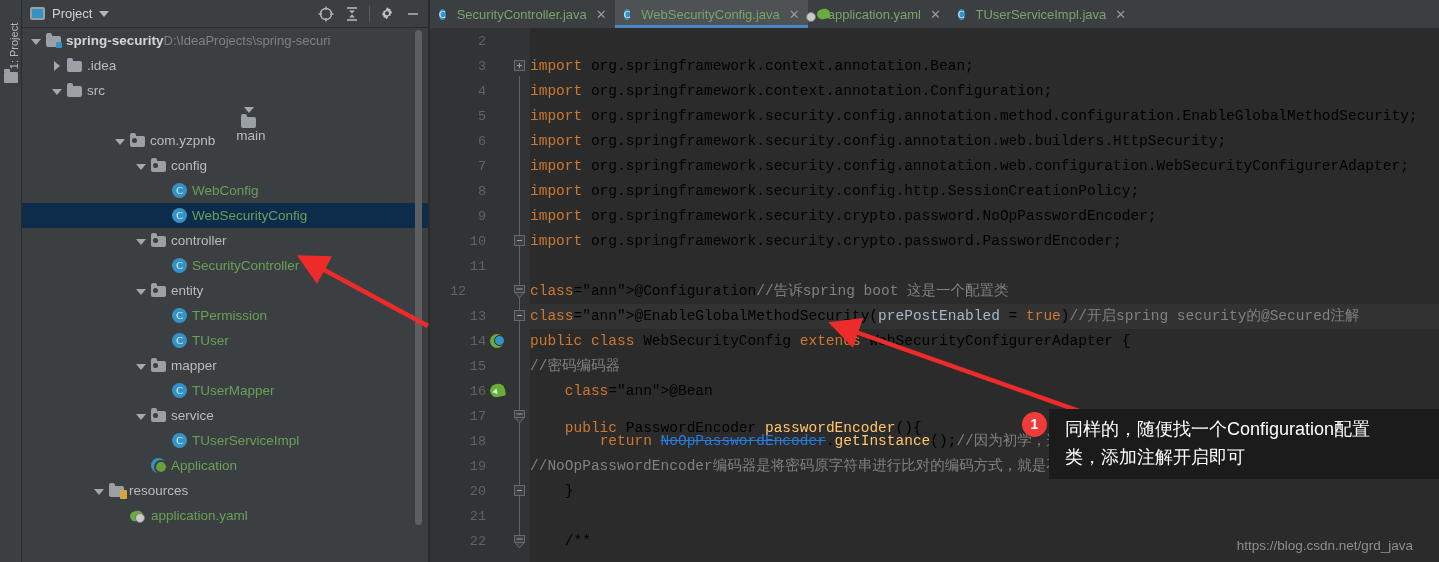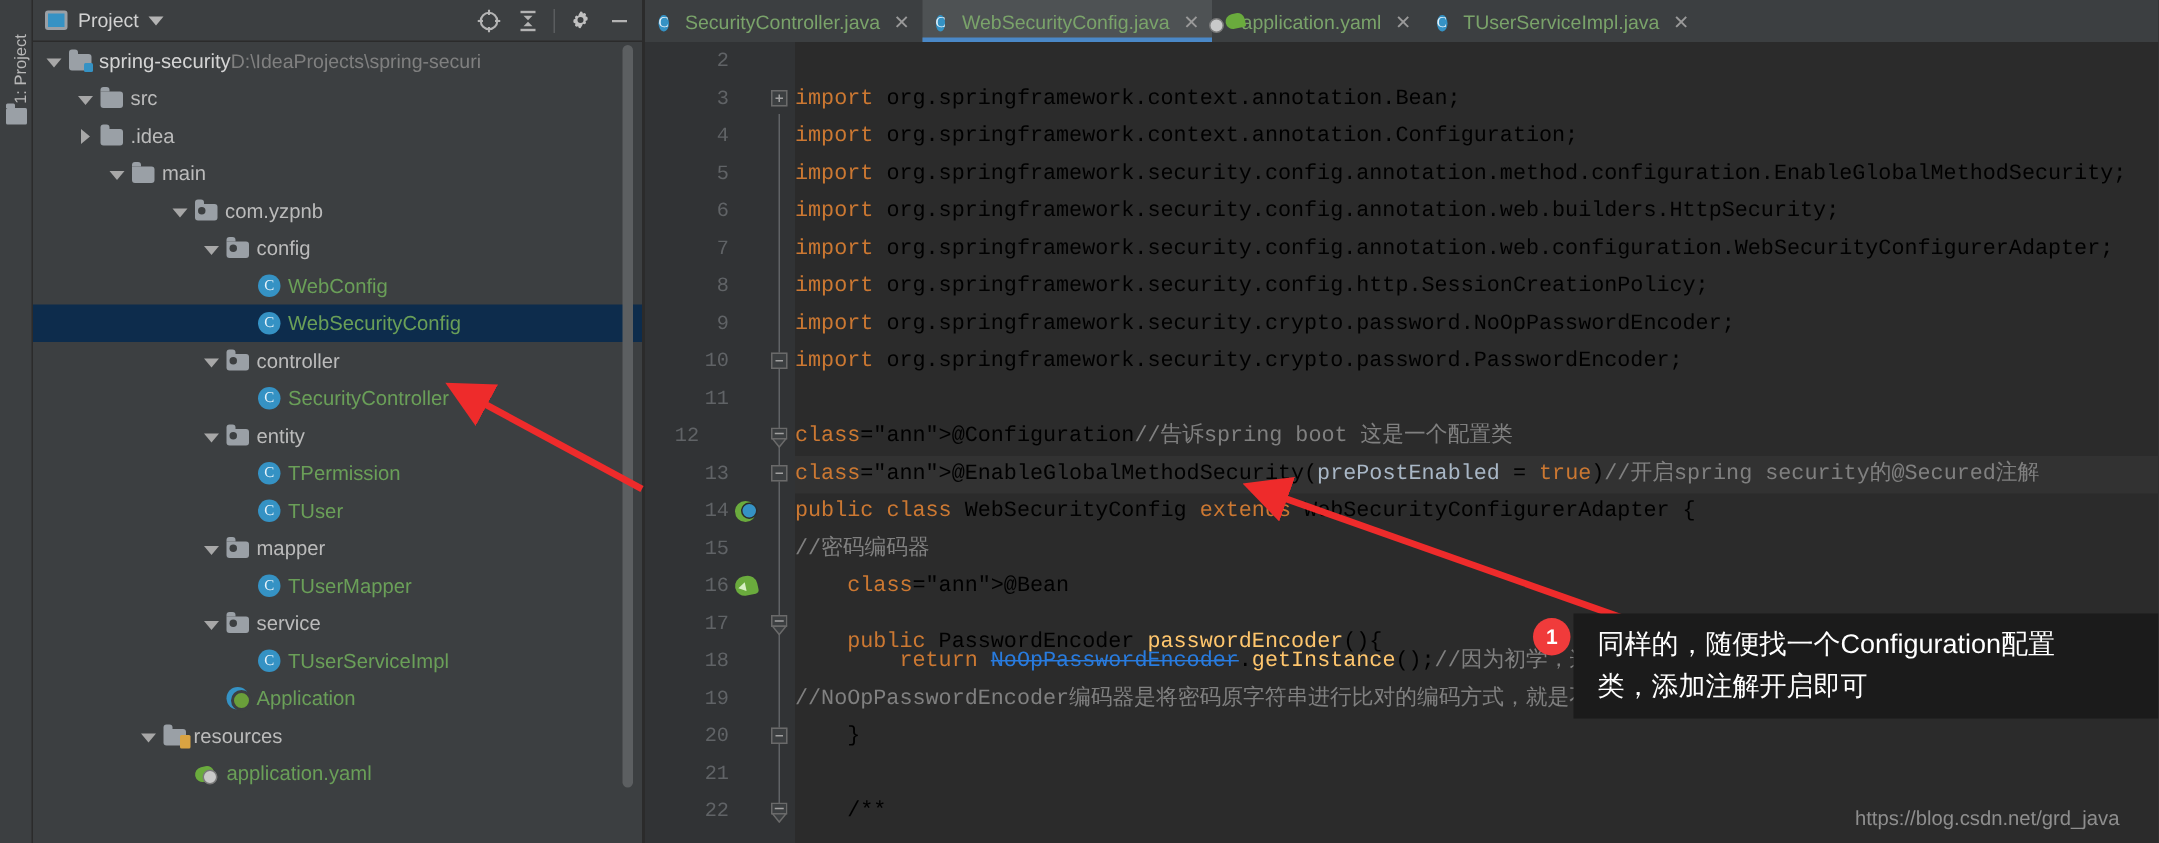--- a/index.html
+++ b/index.html
@@ -93,21 +93,21 @@
   
   .ico.app { width:15px; height:15px; border-radius:50%; background:#3592c4; }
   .ico.app:after { content:""; position:absolute; right:-2px; bottom:-1px; width:10px; height:10px; border-radius:50%;
                    background:#6a9f3a; border:2px solid #3c3f41; }
   
   .ico.yaml { width:16px; height:14px; }
   .ico.yaml:before { content:""; position:absolute; left:0; top:2px; width:13px; height:10px;
                      background:#6aab3d; border-radius:8px 8px 2px 8px; transform: rotate(-12deg); }
   .ico.yaml:after { content:""; position:absolute; right:1px; bottom:0px; width:8px; height:8px; border-radius:50%;
                     background:#c9c9c9; border:1px solid #7a7a7a; }
-  .tname.bold { font-weight: normal; color: #d4d4d4; }
+  .tname.bold { font-weight: bold; color: #d4d4d4; }
   .tname.green { color: #6a9f58; }
   .tpath { color: #808080; margin-left: 0; font-size: 13px; }
 
   .vscroll {
     position: absolute; right: 8px; top: 30px; width: 7px; height: 495px;
     background: #5c5f61; border-radius: 4px;
   }
   .panel-divider { position:absolute; right:0; top:0; width:2px; height:562px; background:#2b2b2b; }
 
   
@@ -220,30 +220,30 @@
     </div>
 
     <div class="tree" id="tree">
         <div class="trow" style="padding-left: 8px;">
           <span class="arw dn"></span>
           <span class="ico folder mod"></span>
           <span class="tname bold">spring-security</span>
           <span class="tpath">D:\IdeaProjects\spring-securi</span>
         </div>
         <div class="trow" style="padding-left: 29px;">
-          <span class="arw dn"></span>
-          <span class="ico folder"></span>
-          <span class="tname">src</span>
-        </div>
-        <div class="trow" style="padding-left: 29px;">
           <span class="arw rt"></span>
           <span class="ico folder"></span>
           <span class="tname">.idea</span>
         </div>
-        <div class="trow" style="padding-left: 50px;">
+        <div class="trow" style="padding-left: 29px;">
+          <span class="arw dn"></span>
+          <span class="ico folder"></span>
+          <span class="tname">src</span>
+        </div>
+        <div class="trow" style="padding-left: 50px; flex-direction: column;">
           <span class="arw dn"></span>
           <span class="ico folder"></span>
           <span class="tname">main</span>
         </div>
         <div class="trow" style="padding-left: 92px;">
           <span class="arw dn"></span>
           <span class="ico pkg"></span>
           <span class="tname">com.yzpnb</span>
         </div>
         <div class="trow" style="padding-left: 113px;">

